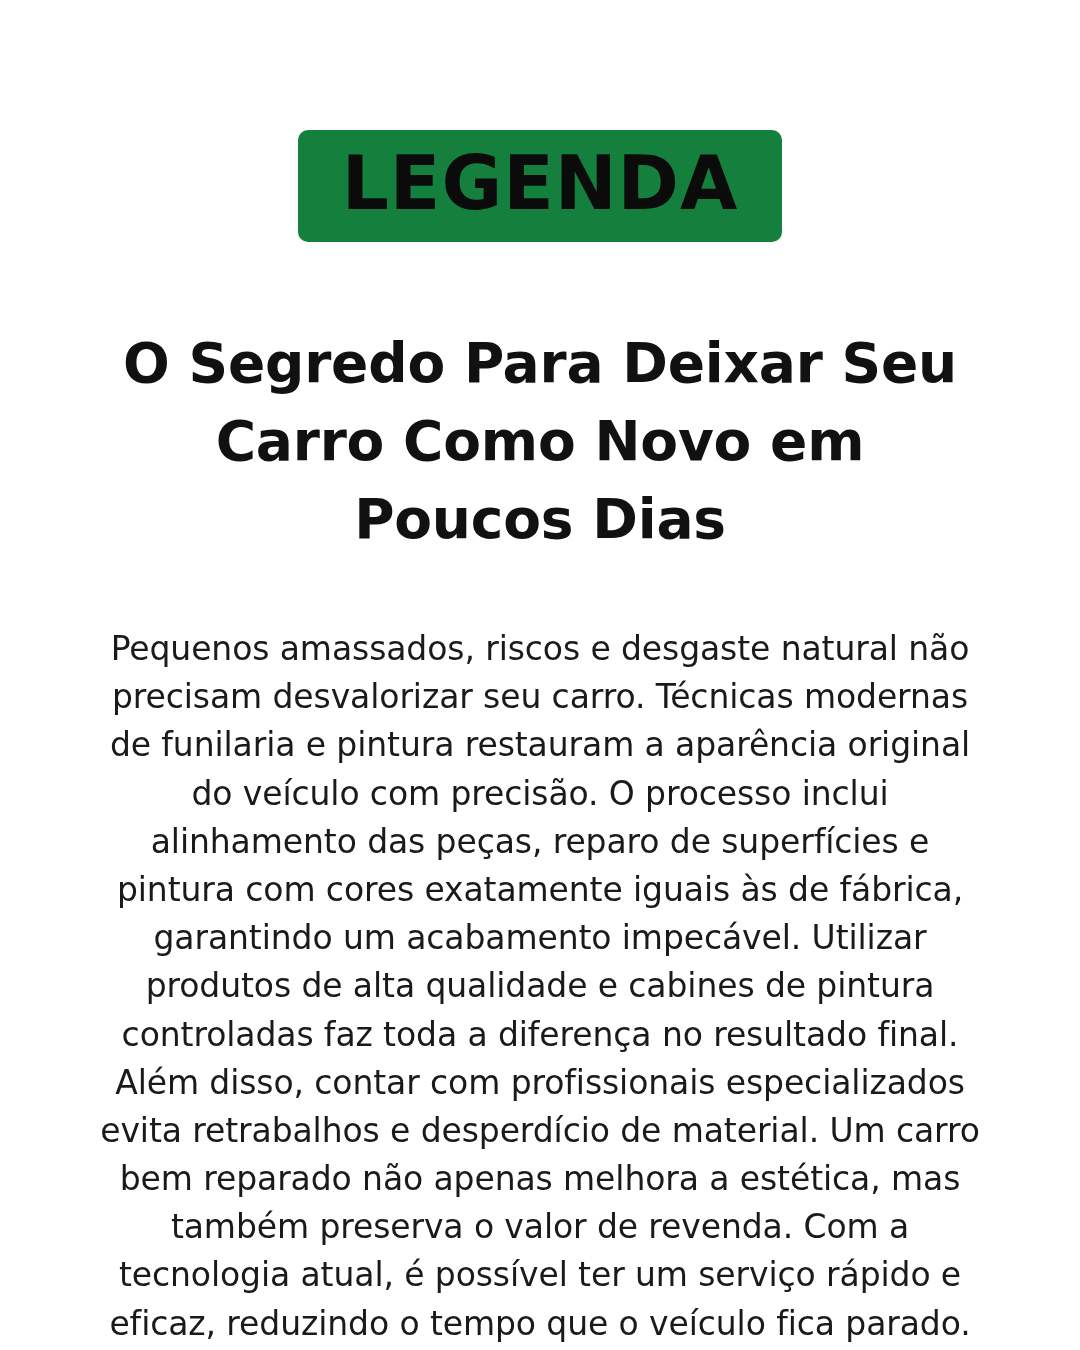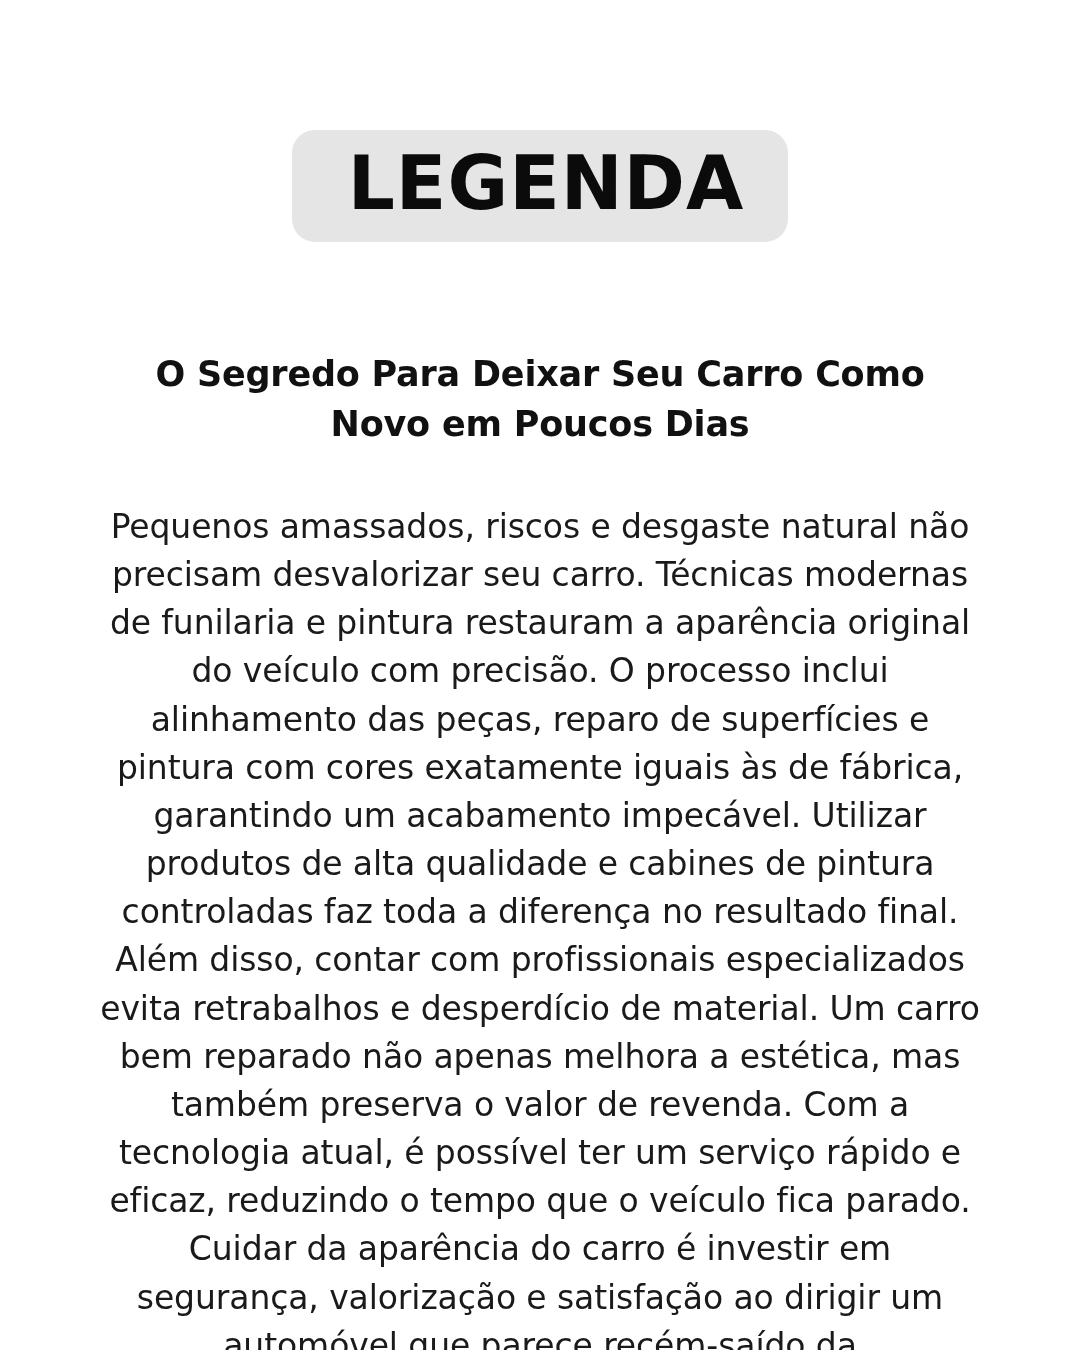--- a/index.html
+++ b/index.html
@@ -24,41 +24,41 @@
     flex-direction: column;
     align-items: center;
   }
   .badge-wrap {
     margin-top: 130px;
     display: flex;
     justify-content: center;
     width: 100%;
   }
   .badge {
-    background: #e5e5e5;
-    border-radius: 23px;
-    padding: 16px 44px 22px 56px;
+    background: #15803d;
+    border-radius: 10px;
+    padding: 16px 44px 22px 44px;
     display: inline-block;
   }
   .badge-text {
     font-family: "DejaVu Sans", "Liberation Sans", sans-serif;
     font-weight: bold;
     font-size: 74px;
     line-height: 1.0;
     letter-spacing: 1px;
     color: #0b0b0b;
     display: block;
     text-align: center;
   }
   .headline {
-    margin-top: 108px;
+    margin-top: 82px;
     width: 850px;
     text-align: center;
     font-weight: bold;
-    font-size: 35px;
+    font-size: 55px;
     line-height: 1.42;
     letter-spacing: -0.2px;
     color: #111111;
   }
   .body-copy {
     margin-top: 30px;
     width: 880px;
     text-align: center;
     font-size: 33px;
     line-height: 1.46;

